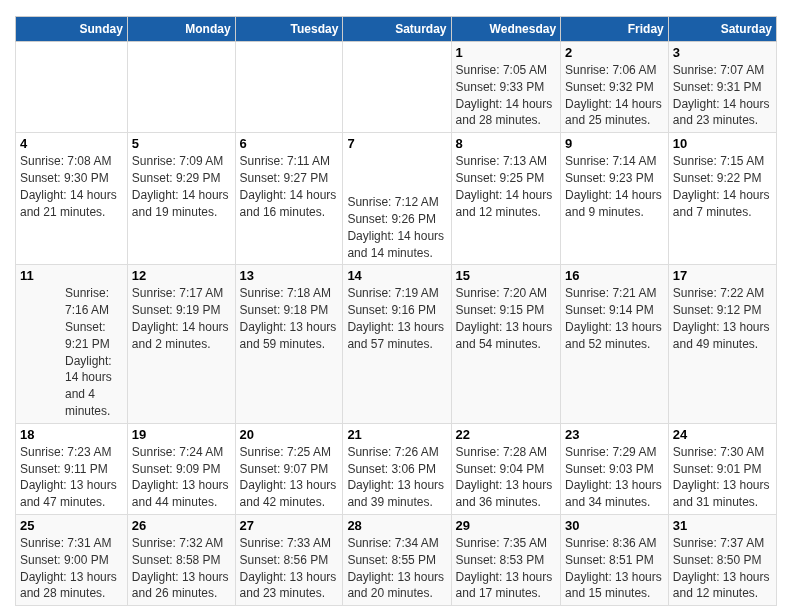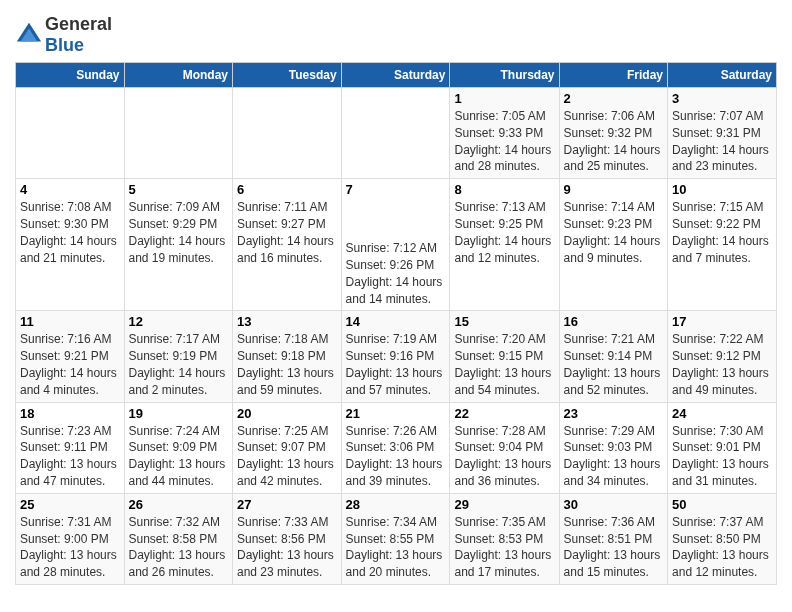--- a/index.html
+++ b/index.html
@@ -85,40 +85,30 @@
       line-height: 1.4;
     }
     .empty-cell {
       background: #fff !important;
     }
   </style>
 </head>
 <body>
 
 <div class="header-area">
-  <div class="logo">
-    <svg class="logo-icon" viewBox="0 0 30 30">
-      <polygon points="15,2 28,22 2,22" fill="#1a5fa8"></polygon>
-      <polygon points="15,8 24,22 6,22" fill="#4a90d9"></polygon>
-    </svg>
-    <div>
-      <span class="logo-text-general">General</span><br>
-      <span class="logo-text-blue">Blue</span>
-    </div>
-  </div>
 </div>
 
 <table>
   <thead>
     <tr>
     <th>Sunday</th>
         <th>Monday</th>
         <th>Tuesday</th>
         <th>Saturday</th>
-        <th>Thursday</th>
+        <th>Wednesday</th>
         <th>Friday</th>
         <th>Saturday</th>
       </tr>
   </thead>
   <tbody id="calendar-body">
   <tr>
         <td class="empty-cell"></td>
         <td class="empty-cell"></td>
         <td class="empty-cell"></td>
         <td class="empty-cell"></td>
@@ -181,21 +171,21 @@
         <td>
           <span class="day-number">10</span>
           <div class="day-info" style="white-space: pre-line;">Sunrise: 7:15 AM
 Sunset: 9:22 PM
 Daylight: 14 hours and 7 minutes.</div>
         </td>
       </tr>
       <tr>
         <td>
           <span class="day-number">11</span>
-          <div class="day-info" style="white-space: pre-line;">Sunrise: 7:16 AM
+          <div class="day-info" style="white-space: pre-line; margin-left: 45px;">Sunrise: 7:16 AM
 Sunset: 9:21 PM
 Daylight: 14 hours and 4 minutes.</div>
         </td>
         <td>
           <span class="day-number">12</span>
           <div class="day-info" style="white-space: pre-line;">Sunrise: 7:17 AM
 Sunset: 9:19 PM
 Daylight: 14 hours and 2 minutes.</div>
         </td>
         <td>
@@ -299,25 +289,25 @@
 Daylight: 13 hours and 20 minutes.</div>
         </td>
         <td>
           <span class="day-number">29</span>
           <div class="day-info" style="white-space: pre-line;">Sunrise: 7:35 AM
 Sunset: 8:53 PM
 Daylight: 13 hours and 17 minutes.</div>
         </td>
         <td>
           <span class="day-number">30</span>
-          <div class="day-info" style="white-space: pre-line;">Sunrise: 7:36 AM
+          <div class="day-info" style="white-space: pre-line;">Sunrise: 8:36 AM
 Sunset: 8:51 PM
 Daylight: 13 hours and 15 minutes.</div>
         </td>
         <td>
-          <span class="day-number">50</span>
+          <span class="day-number">31</span>
           <div class="day-info" style="white-space: pre-line;">Sunrise: 7:37 AM
 Sunset: 8:50 PM
 Daylight: 13 hours and 12 minutes.</div>
         </td>
       </tr>
     </tbody>
 </table>
 
 </body></html>

